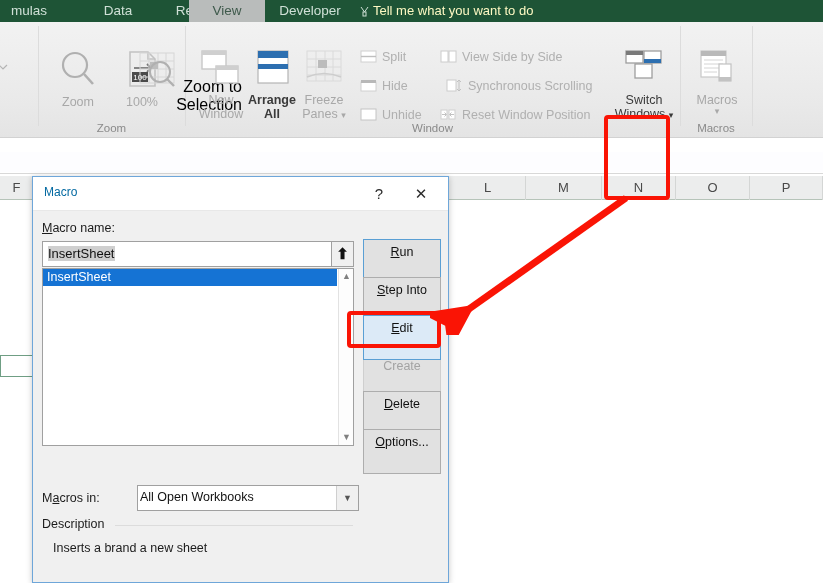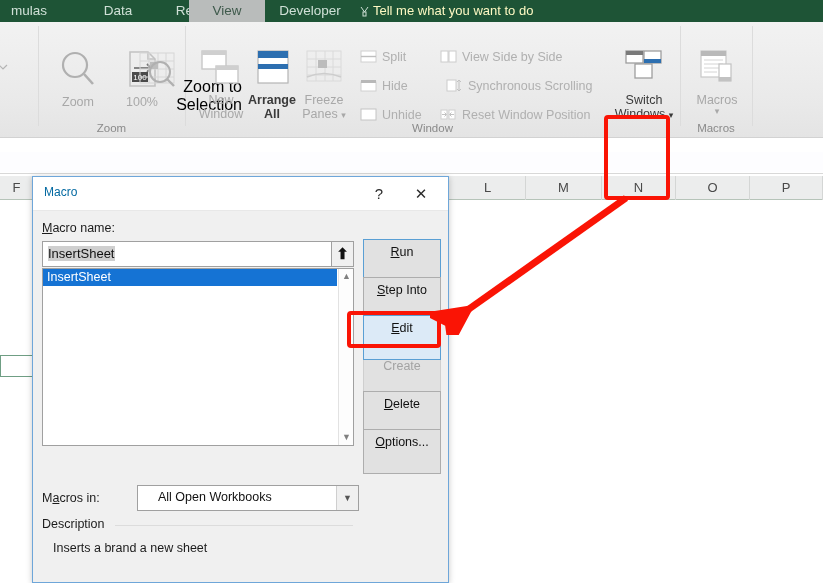--- a/index.html
+++ b/index.html
@@ -132,21 +132,21 @@
     background:#e1e1e1; border:1px solid #adadad;
     font-size:12.5px; color:#111; text-align:center; line-height:25px;
   }
   .dbtn.default { border:1px solid #5a9fd4; background:#e1e1e1; }
   .dbtn.focused { background:#dceaf7; border:1px solid #5a9fd4; }
   .dbtn.disabled { color:#a3a3a3; background:#e1e1e1; border:1px solid #cfcfcf; }
 
   #macrosin {
     position:absolute; left:104px; top:308px; width:222px; height:26px;
     background:#fff; border:1px solid #a0a0a0;
-    font-size:12.5px; color:#111; padding:4px 20px;
+    font-size:12.5px; color:#111; padding:4px 2px;
   }
   #macrosinarrow {
     position:absolute; right:0; top:0; width:22px; height:24px;
     background:#f0f0f0; border-left:1px solid #cfcfcf;
     text-align:center; line-height:24px; font-size:9px; color:#555;
   }
   #desclabel { position:absolute; left:9px; top:340px; font-size:12.5px; color:#1b1b1b; }
   #descline { position:absolute; left:82px; top:348px; width:238px; height:1px; background:#dcdcdc; }
   #desctext { position:absolute; left:20px; top:364px; font-size:12.5px; color:#1b1b1b; }
 

